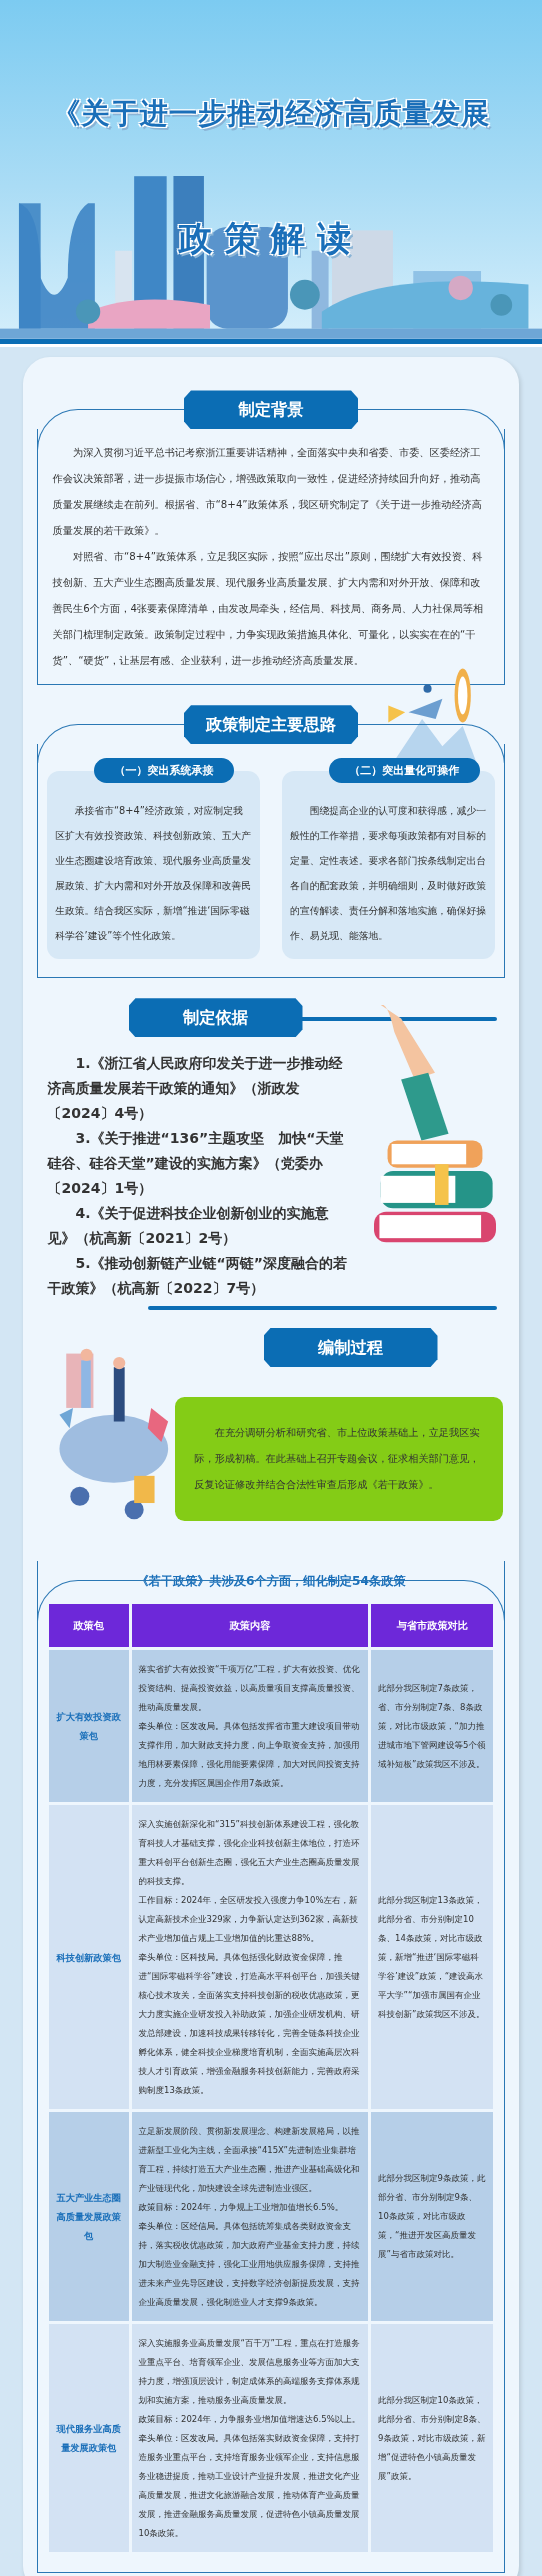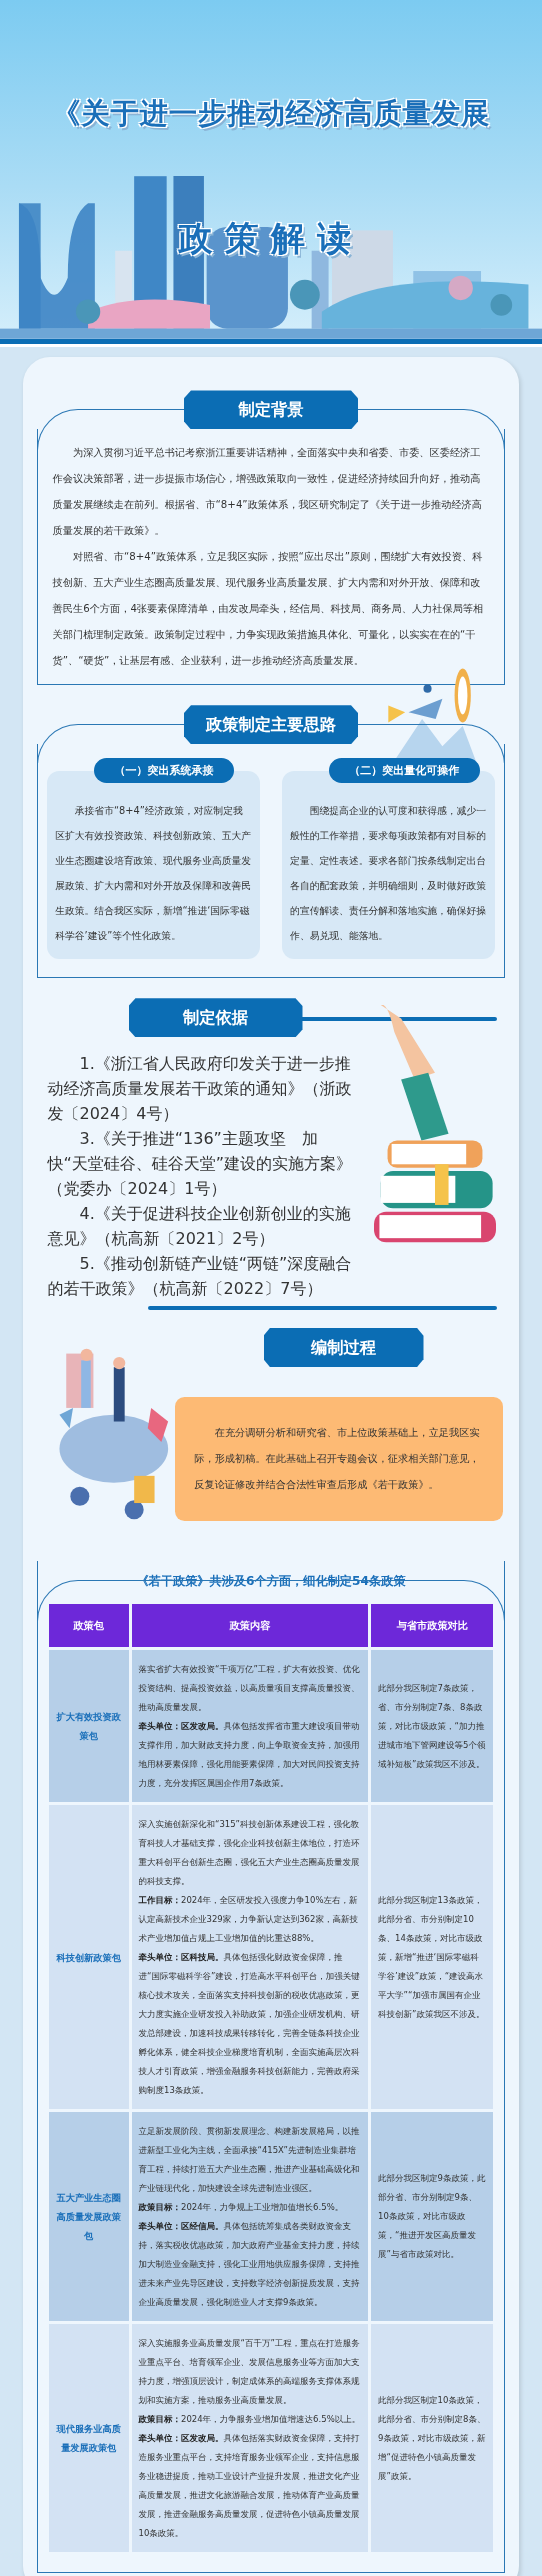--- a/index.html
+++ b/index.html
@@ -13,35 +13,35 @@
   .panel { width: 496px; margin: 9.5px auto 0; background: #eef6fd; border-radius: 27px; padding: 27px 9.5px 20.3px; position: relative; box-shadow: 1.4px 2.7px 4.1px rgba(0,0,0,0.12); }
   .ribbon { position: relative; z-index: 2; display: block; margin: 0 auto; width: 174px; height: 39px; background: #0b6db4; color: #fff; font-weight: bold; font-size: 16.3px; text-align: center; line-height: 39px; clip-path: polygon(0 20%, 4% 0, 96% 0, 100% 20%, 100% 80%, 96% 100%, 4% 100%, 0 80%); }
   p.indent { text-indent: 2em; font-size: 10.2px; line-height: 26px; color: #333; }
   .two-col { display: flex; gap: 22px; padding: 27px 4.1px 6.8px; }
   .col { flex: 1; background: #d7e8f6; border-radius: 12.2px; padding: 27px 8.1px 11px; position: relative; }
   .pill { position: absolute; top: -13.6px; left: 47px; background: #0b6db4; color: #fff; font-weight: bold; font-size: 11px; padding: 5.4px 20.3px; border-radius: 13.6px; }
   .col p { text-indent: 2em; font-size: 9.8px; line-height: 25px; color: #333; }
   .section-plain { padding: 20.3px 15px 6.8px; position: relative; }
   .ribbon-left { margin: 0 0 13.6px 81px; }
   .hline { position: absolute; height: 4.1px; background: #0b6db4; border-radius: 2px; }
-  .basis p { text-indent: 2em; font-size: 16px; line-height: 25px; color: #333; width: 305px; }
+  .basis p { text-indent: 2em; font-size: 14px; line-height: 25px; color: #333; width: 305px; font-weight: bold; }
   .books { position: absolute; right: 13.6px; top: 27px; width: 122px; height: 244px; }
   .process { display: flex; padding: 13.6px 6.8px 13.6px; align-items: center; position: relative; }
   .process .illus { width: 136px; height: 197px; }
-  .process .box { flex: 1; background: #fdba74; border-radius: 9.5px; padding: 23px 19px; margin-top: 41px; }
+  .process .box { flex: 1; background: #84cc16; border-radius: 9.5px; padding: 23px 19px; margin-top: 41px; }
   .process .box p { text-indent: 2em; font-size: 10.2px; line-height: 26px; color: #333; }
   .table-title { text-align: center; color: #1a6fb9; font-weight: bold; font-size: 12.2px; padding: 8.1px 0 11px; }
   table { width: 100%; border-collapse: separate; border-spacing: 3.4px; font-size: 8.5px; }
   th { background: #6d28d9; color: #fff; font-weight: bold; font-size: 10.2px; height: 43px; margin-left: 48px; }
   td { vertical-align: middle; line-height: 19px; color: #333; padding: 9.5px 6.8px; }
   tr.even td { background: #b6cfe8; }
   tr.odd td { background: #d3e2f3; }
   td.pkg { color: #1a6fb9; font-weight: bold; text-align: center; width: 80px; font-size: 9.2px; }
   td.cmp { width: 122px; }
-  td b { font-weight: bold; color: #222; }
+  td b { font-weight: normal; color: #222; }
 </style>
 </head>
 <body>
 
 <div class="hero">
   <svg class="skyline" viewBox="0 0 800 240">
     <rect x="28" y="40" width="32" height="185" fill="#4b8fc9"></rect>
     <path d="M28 40 Q60 50 60 150 Q80 200 100 150 Q100 60 130 40 L140 40 L140 225 L28 225Z" fill="#3d84c4" opacity="0.9"></path>
     <rect x="170" y="110" width="25" height="115" fill="#d8e4f0"></rect>
     <rect x="198" y="0" width="48" height="225" fill="#3f87c6"></rect>
@@ -123,21 +123,21 @@
     <div>
       <p>1.《浙江省人民政府印发关于进一步推动经济高质量发展若干政策的通知》（浙政发〔2024〕4号）</p>
       <p>3.《关于推进“136”主题攻坚　加快“天堂硅谷、硅谷天堂”建设的实施方案》（党委办〔2024〕1号）</p>
       <p>4.《关于促进科技企业创新创业的实施意见》（杭高新〔2021〕2号）</p>
       <p>5.《推动创新链产业链“两链”深度融合的若干政策》（杭高新〔2022〕7号）</p>
     </div>
     <div class="hline" style="left:115px; right:12.2px; bottom:-2.7px;"></div>
   </section>
 
   <section style="position:relative; padding-top:20.3px;">
-    <div class="ribbon" style="margin-left:231px; width:160px;">编制过程</div>
+    <div class="ribbon" style="margin-left:231px; width:174px;">编制过程</div>
     <div class="process" style="margin-top:-41px;">
       <svg class="illus" viewBox="0 0 200 290">
         <ellipse cx="110" cy="160" rx="80" ry="50" fill="#9fbde0"></ellipse>
         <rect x="40" y="20" width="40" height="80" fill="#e8b4b8"></rect>
         <rect x="62" y="30" width="14" height="70" fill="#8fb7e4"></rect>
         <rect x="110" y="40" width="16" height="80" fill="#2c4c7f"></rect>
         <circle cx="70" cy="22" r="9" fill="#f2b79e"></circle>
         <circle cx="118" cy="34" r="9" fill="#f2b79e"></circle>
         <path d="M165 100 L190 120 L180 150 L160 130Z" fill="#e8677f"></path>
         <path d="M30 110 L50 100 L45 130Z" fill="#6ea6d6"></path>

